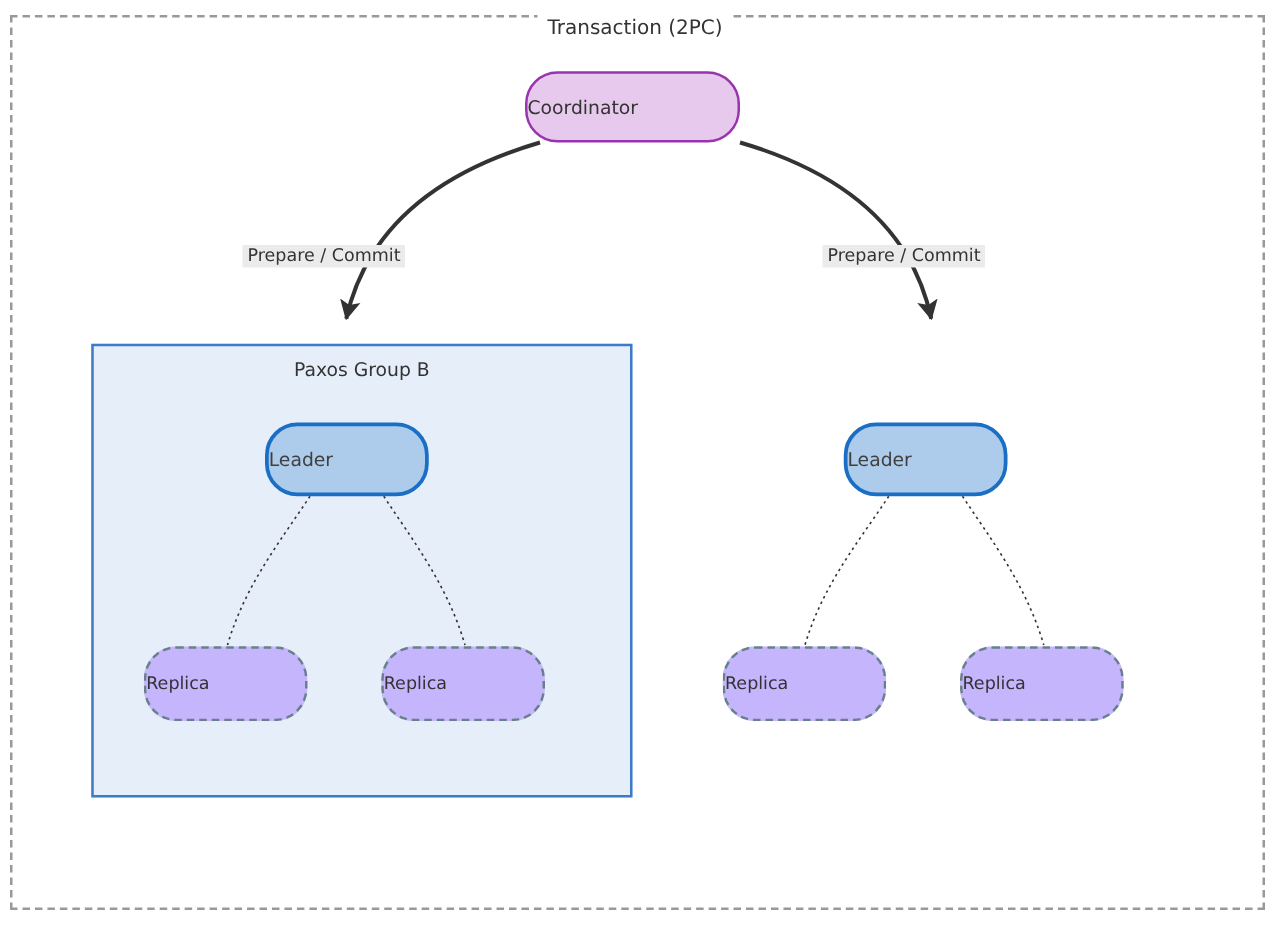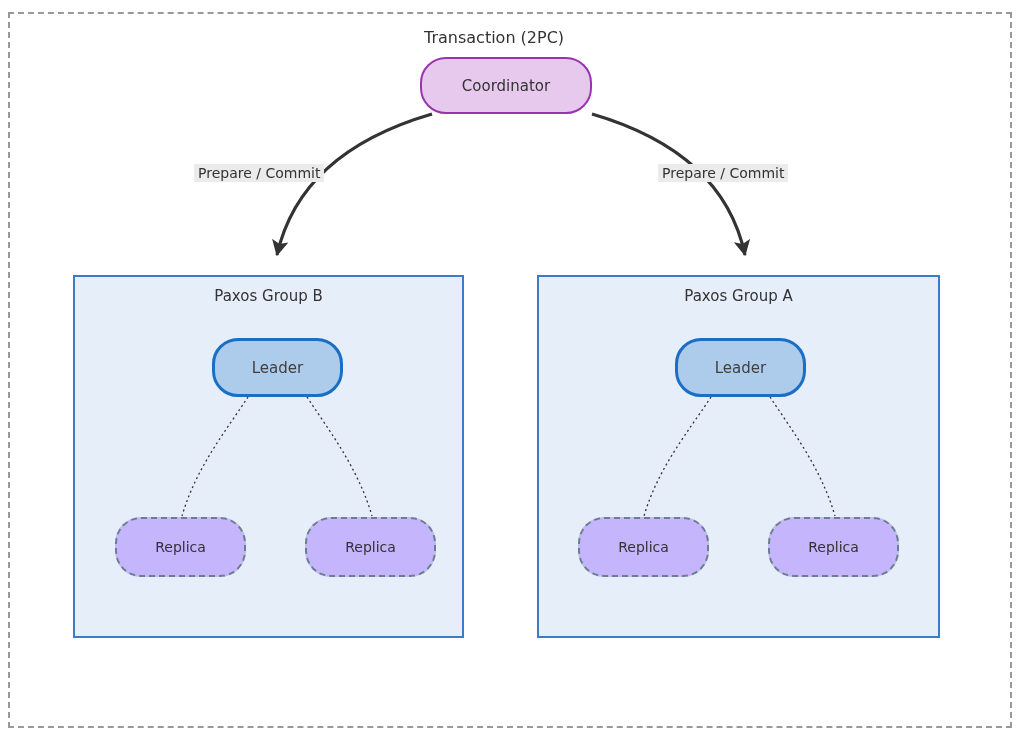--- a/index.html
+++ b/index.html
@@ -25,21 +25,21 @@
     top: 0;
     width: 1024px;
     height: 744px;
     pointer-events: none;
   }
   .node {
     position: absolute;
     box-sizing: border-box;
     display: flex;
     align-items: center;
-    justify-content: center;
+    justify-content: flex-start;
     color: #333333;
     font-size: 15px;
     line-height: 1.2;
     text-align: center;
     border-radius: 26px;
   }
 
   
   .boundary {
     position: absolute;
@@ -103,37 +103,35 @@
   
   .edge-label {
     position: absolute;
     background: #ebebeb;
     color: #333333;
     font-size: 14px;
     padding: 1px 4px;
     white-space: nowrap;
     box-sizing: border-box;
     text-align: left;
+    margin-top: 32px;
   }
 </style>
 </head>
 <body>
 
 <div id="canvas">
 
   <div class="boundary" style="left:8px; top:12px; width:1004px; height:716px;"></div>
-  <div class="boundary-title" style="left:416px; top:12px;margin-top:16px;">Transaction (2PC)</div>
+  <div class="boundary-title" style="left:430px; top:12px;">Transaction (2PC)</div>
 
-  <div class="group-box" style="left:73px; top:275px; width:391px; height:363px;">
+  <div class="group-box" style="left:73px; top:275px; width:433px; height:363px;">
     <div class="group-title">Paxos Group B</div>
   </div>
 
-  <div class="group-box" style="left:537px; top:275px; width:403px; height:363px;">
-    <div class="group-title">Paxos Group A</div>
-  </div>
 
   <svg id="edges" viewBox="0 0 1024 744" xmlns="http://www.w3.org/2000/svg">
     <defs>
       <marker id="arrowhead" markerWidth="6" markerHeight="6" refX="4.6" refY="3" orient="auto" markerUnits="strokeWidth">
         <path d="M 0 0.4 L 5 3 L 0 5.6 L 1.1 3 Z" fill="#333333"></path>
       </marker>
     </defs>
 
     <path d="M 432 114 C 360 135 295 175 277 255" fill="none" stroke="#333333" stroke-width="3.2" stroke-linecap="butt" marker-end="url(#arrowhead)"></path>
 

